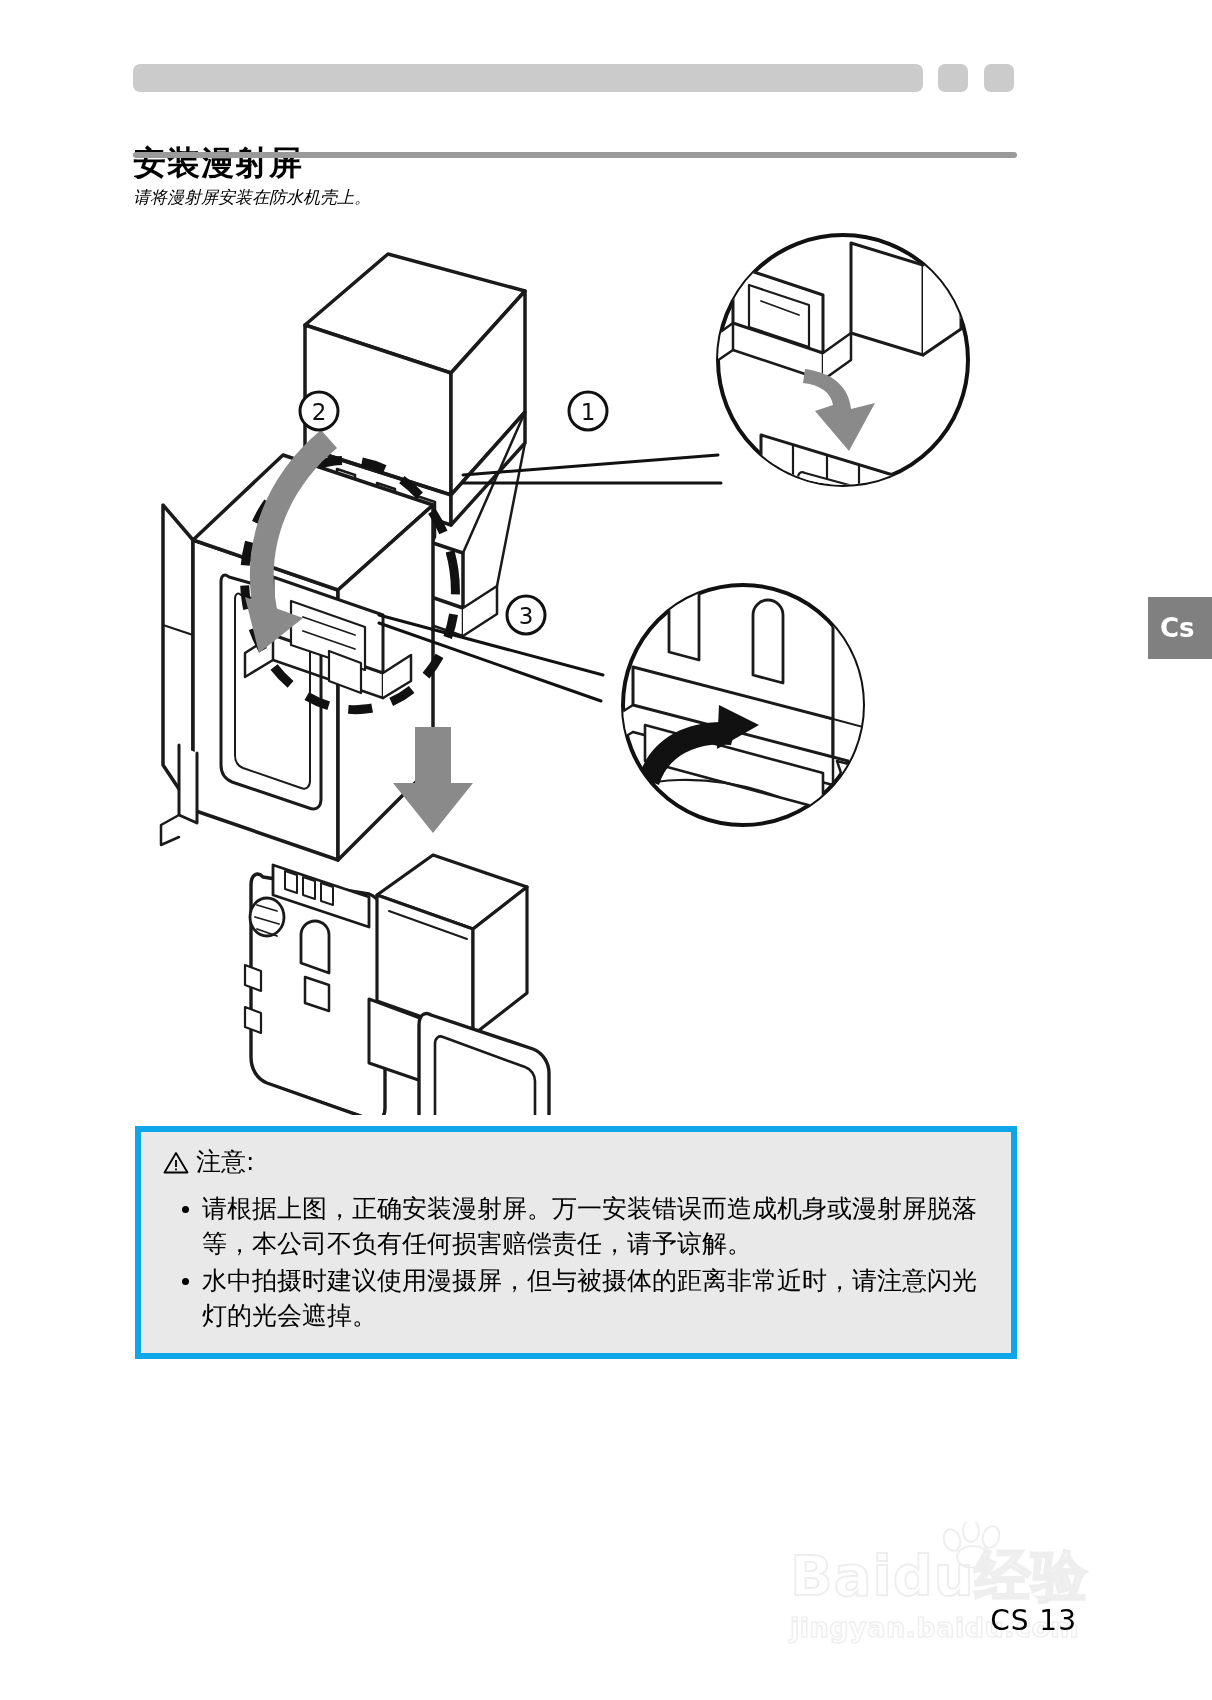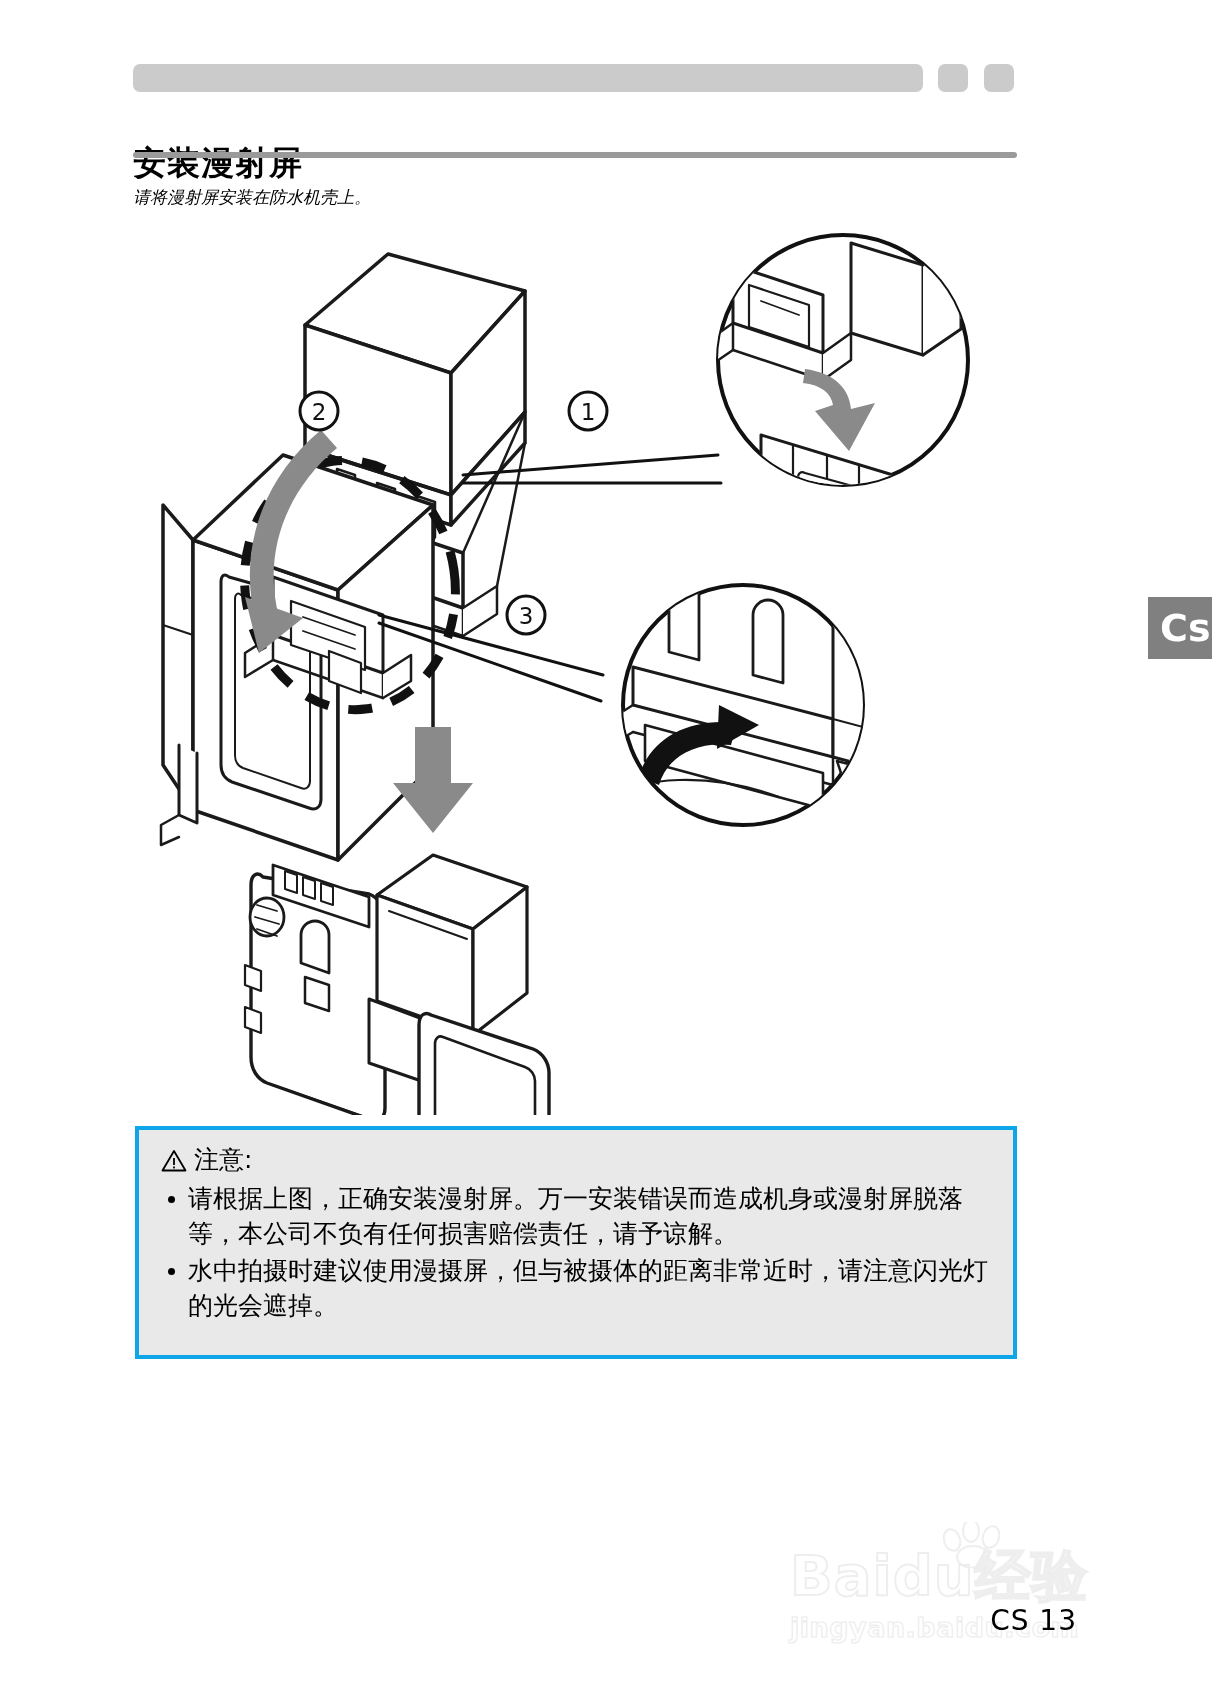--- a/index.html
+++ b/index.html
@@ -79,21 +79,21 @@
 
   
   #language-tab {
     position: absolute;
     left: 1148px;
     top: 597px;
     width: 64px;
     height: 62px;
     background: #808080;
     color: #ffffff;
-    font-size: 38px;
+    font-size: 26px;
     font-weight: bold;
     display: flex;
     align-items: center;
     justify-content: flex-start;
     padding-left: 12px;
     box-sizing: border-box;
   }
 
   
   #illustration {
@@ -106,35 +106,35 @@
   #illustration svg { display: block; }
 
   
   #caution-box {
     position: absolute;
     left: 135px;
     top: 1126px;
     width: 882px;
     height: 233px;
     background: #e9e9e9;
-    border: 4px solid #0ea5e9;
+    border: 6px solid #0ea5e9;
     box-sizing: border-box;
     padding: 14px 20px 13px 22px;
   }
   #caution-heading {
     font-size: 25px;
     line-height: 1.3;
     display: flex;
     align-items: center;
     gap: 7px;
     margin-bottom: 4px;
   }
   .warn-tri { display: block; }
   #caution-list {
-    margin: 0;
+    margin: 12px;
     padding: 0;
     list-style: none;
   }
   #caution-list li {
     position: relative;
     font-size: 25px;
     line-height: 1.42;
     padding-left: 27px;
     margin-bottom: 1px;
   }

